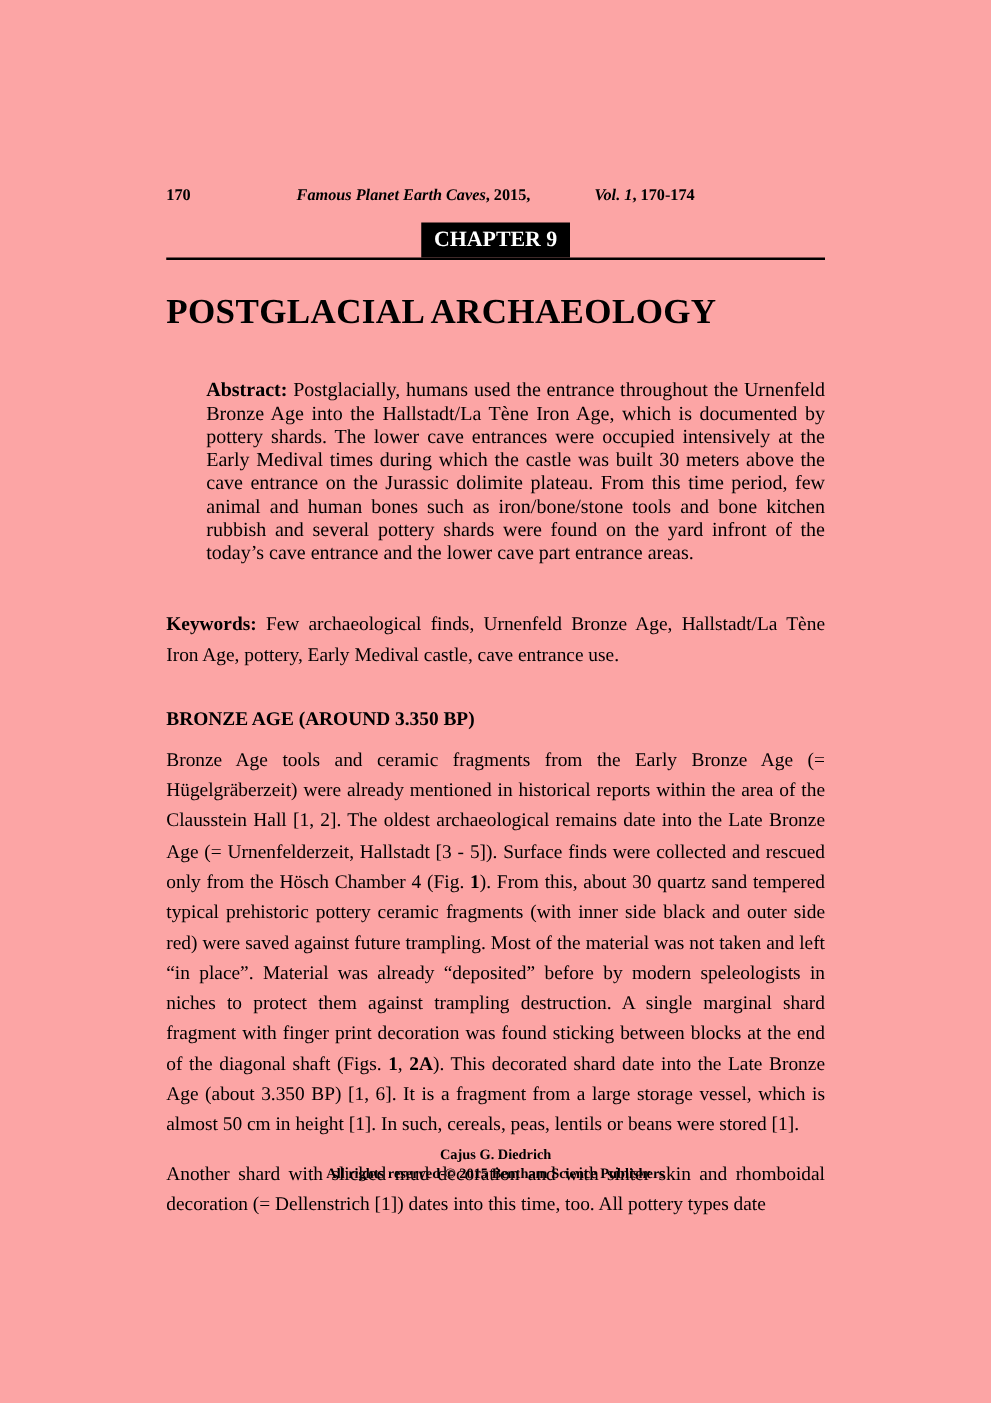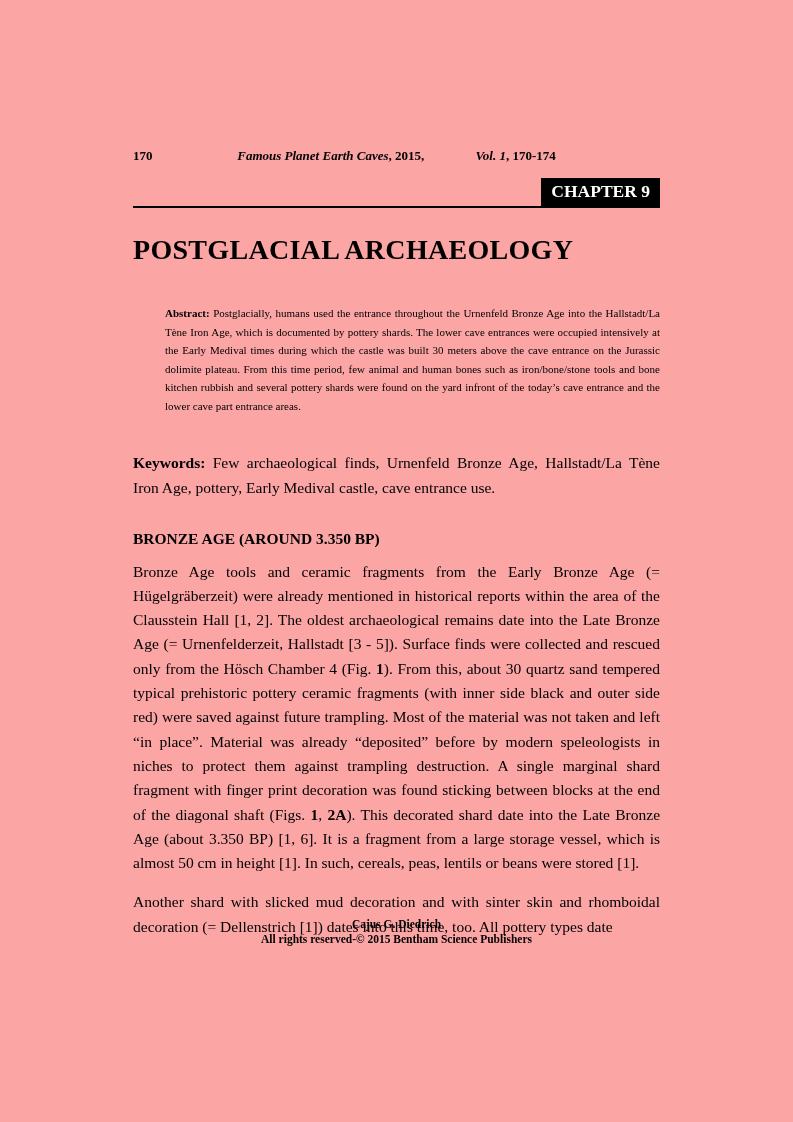--- a/index.html
+++ b/index.html
@@ -24,41 +24,41 @@
     height: 17px;
   }
   .page-num {
     position: absolute;
     left: 0;
     top: 0;
     font-weight: bold;
   }
   .badge-row {
     border-bottom: 2px solid #000000;
-    text-align: right;
+    text-align: center;
     margin-top: 13px;
   }
   .chapter-badge {
     display: inline-block;
     background: #000000;
     color: #ffffff;
     font-weight: bold;
     font-size: 17.5px;
     padding: 3px 10px 4px 10px;
     vertical-align: bottom;
   }
   .doc-title {
     margin-top: 26px;
     font-size: 28px;
     font-weight: bold;
     letter-spacing: 0.3px;
   }
   .abstract {
     margin: 38px 0 0 32px;
-    font-size: 11px;
+    font-size: 16px;
     line-height: 18.6px;
     text-align: justify;
   }
   .keywords {
     margin-top: 34px;
     font-size: 15.5px;
     line-height: 25px;
     text-align: justify;
   }
   .section-heading {

